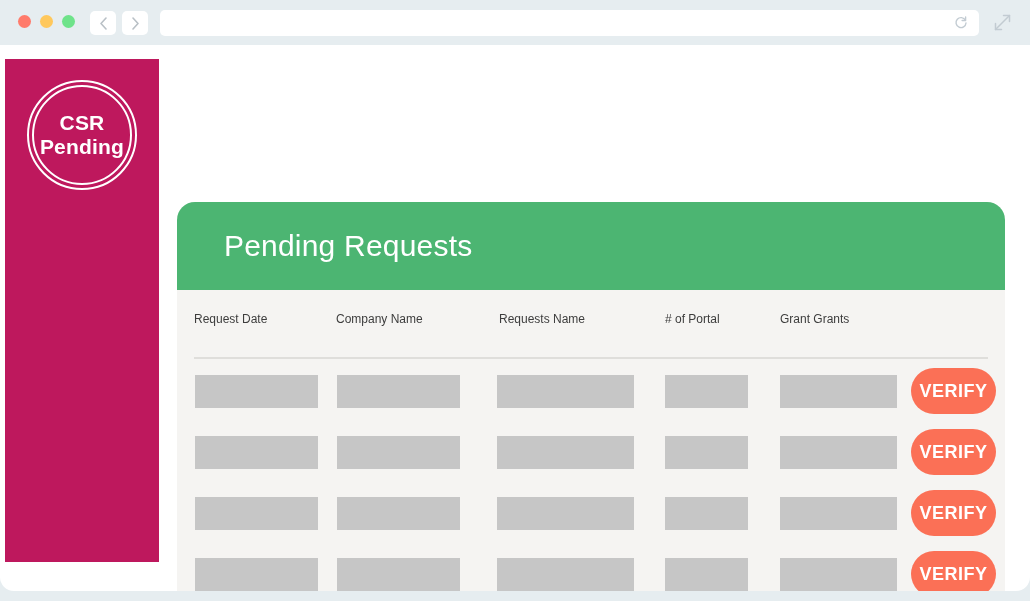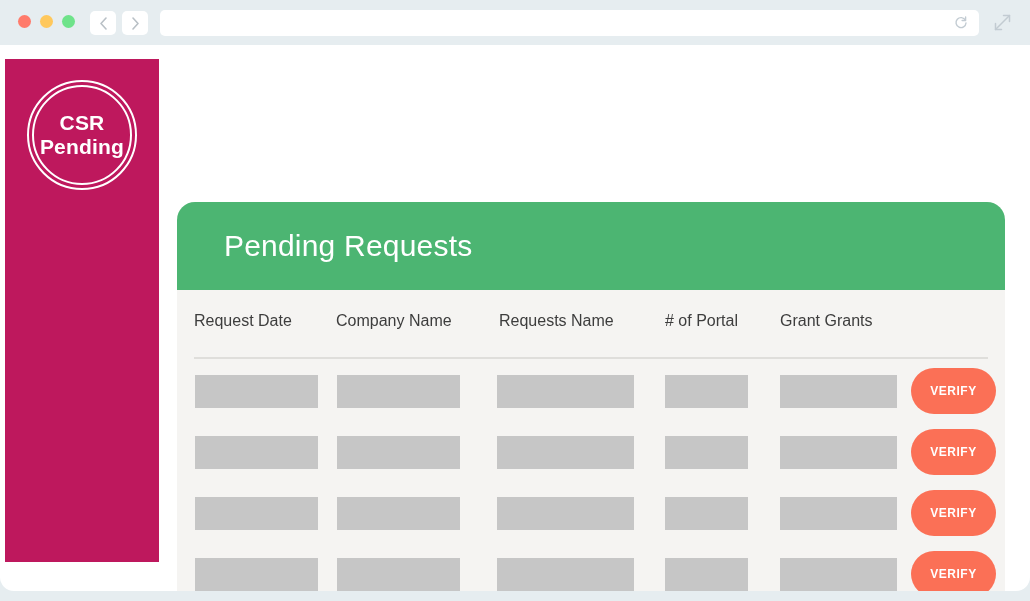--- a/index.html
+++ b/index.html
@@ -193,21 +193,21 @@
   .table-head {
     position: absolute;
     left: 0;
     top: 88px;
     width: 828px;
     height: 67px;
   }
   .th {
     position: absolute;
     top: 22px;
-    font-size: 16px;
+    font-size: 12px;
     color: #3d3d3d;
     white-space: nowrap;
   }
   .head-divider {
     position: absolute;
     left: 17px;
     top: 155px;
     width: 794px;
     height: 2px;
     background: #dfdedb;
@@ -234,21 +234,21 @@
   .verify-btn {
     position: absolute;
     left: 734px;
     top: -7px;
     width: 85px;
     height: 46px;
     background: #fb7056;
     border-radius: 23px;
     border: none;
     color: #ffffff;
-    font-size: 12px;
+    font-size: 18px;
     font-weight: bold;
     letter-spacing: 0.5px;
     font-family: "Liberation Sans", sans-serif;
     cursor: pointer;
     display: flex;
     align-items: center;
     justify-content: center;
   }
 </style>
 </head>

